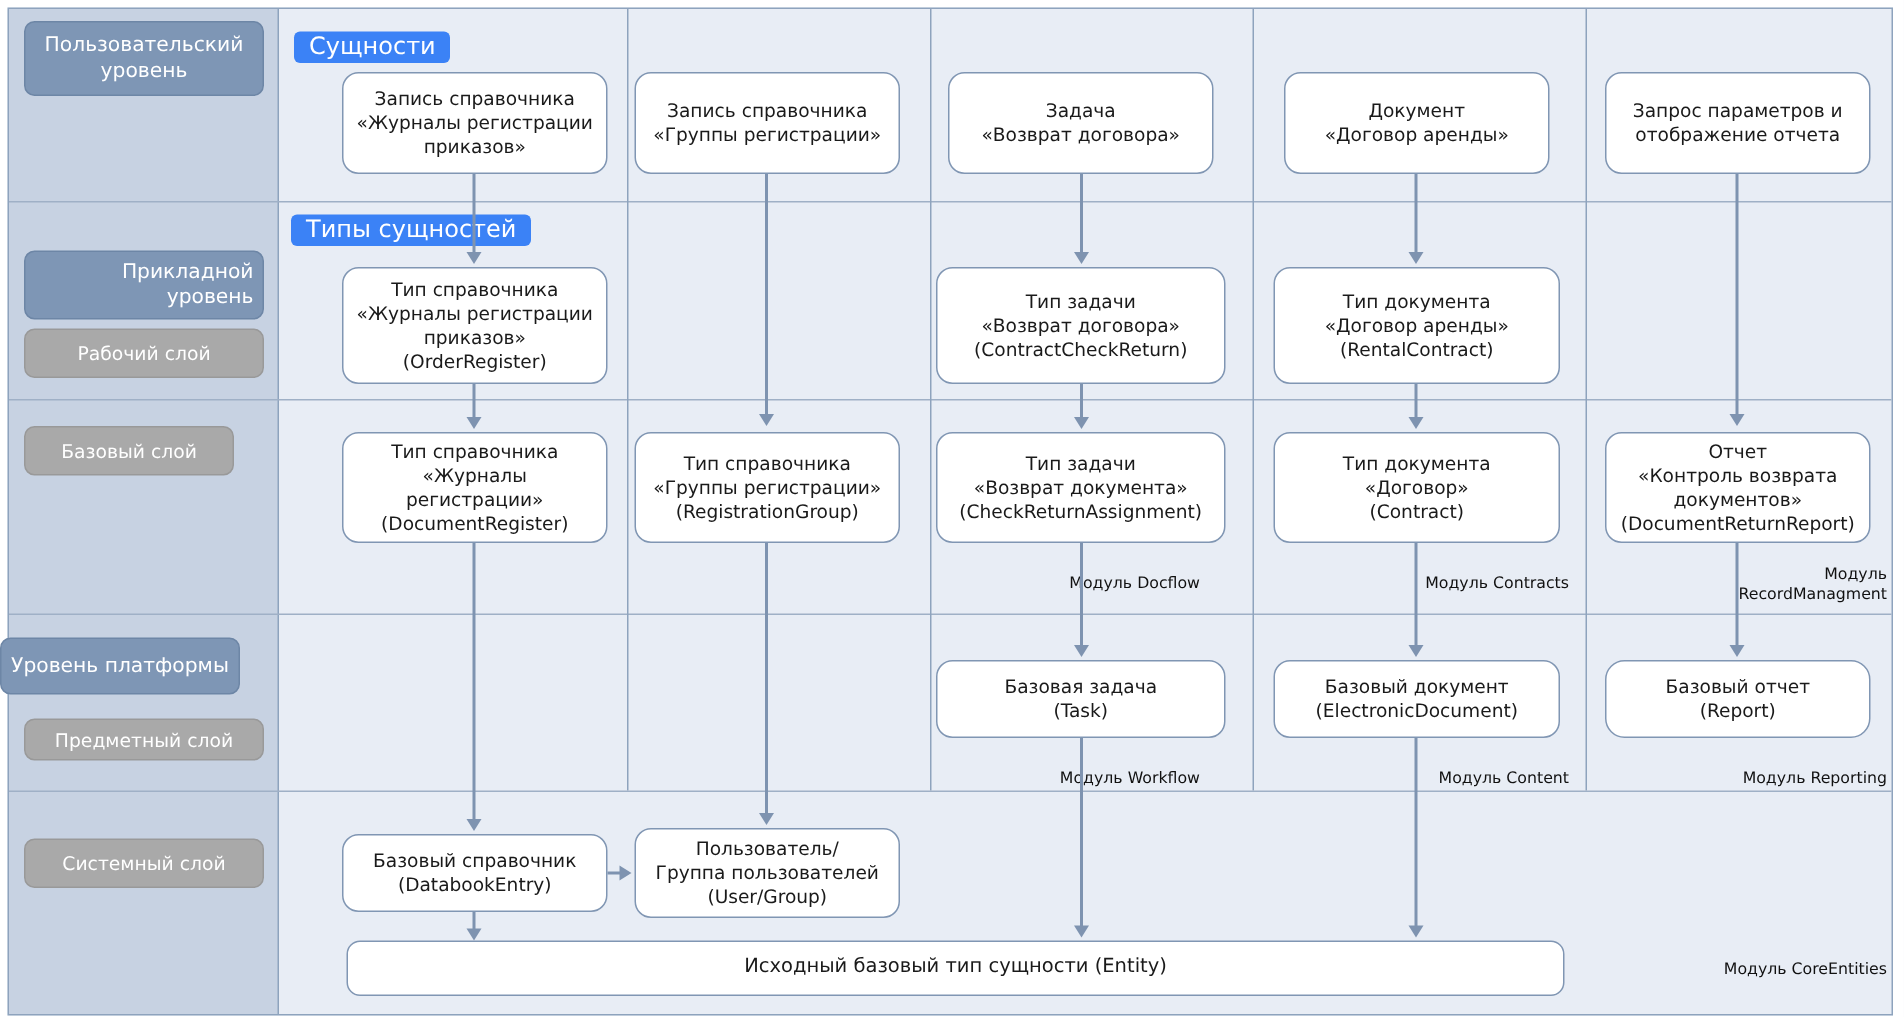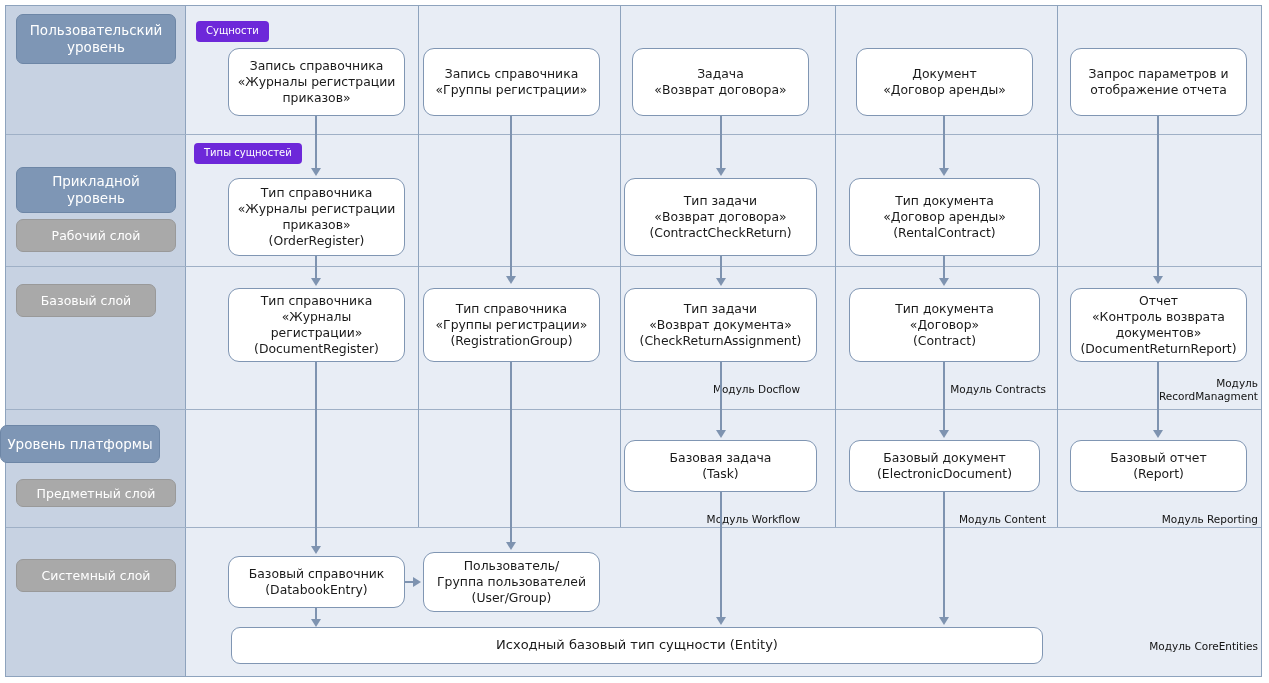--- a/index.html
+++ b/index.html
@@ -21,22 +21,22 @@
   .vsep{position:absolute;width:1px;background:#8ea3bd;}
 
   
   .pill{position:absolute;border-radius:7px;display:flex;align-items:center;
         justify-content:center;text-align:center;color:#ffffff;font-size:13.5px;
         line-height:17px;box-sizing:border-box;padding:2px 6px;}
   .pill.level{background:#7e96b5;border:1px solid #6d86a6;}
   .pill.layer{background:#a9a9a9;border:1px solid #999999;font-size:12.5px;}
 
   
-  .tag{position:absolute;background:#6d28d9;border-radius:4px;color:#ffffff;
-       font-size:10px;line-height:20px;height:21px;padding:0 10px;
+  .tag{position:absolute;background:#3b82f6;border-radius:4px;color:#ffffff;
+       font-size:16px;line-height:20px;height:21px;padding:0 10px;
        white-space:nowrap;box-sizing:border-box;}
 
   
   .node{position:absolute;background:#ffffff;border:1.4px solid #8096b3;
         border-radius:11px;display:flex;align-items:center;justify-content:center;
         text-align:center;font-size:12.4px;line-height:16.2px;color:#1a1a1a;
         box-sizing:border-box;padding:3px 6px;}
   .node.wide{border-radius:9px;font-size:13px;}
 
   
@@ -68,21 +68,21 @@
 
   <div class="vsep" style="left:418px;top:6px;height:521px;"></div>
   <div class="vsep" style="left:620px;top:6px;height:521px;"></div>
   <div class="vsep" style="left:835px;top:6px;height:521px;"></div>
   <div class="vsep" style="left:1057px;top:6px;height:521px;"></div>
 
   <div class="pill level" style="left:16px;top:14px;width:160px;height:50px;justify-content:center;">
     <span style="white-space: pre-line;">Пользовательский уровень</span>
   </div>
 
-  <div class="pill level" style="left:16px;top:167px;width:160px;height:46px;">
+  <div class="pill level" style="left:16px;top:167px;width:160px;height:46px;text-align:right;">
     <span style="white-space: pre-line;">Прикладной уровень</span>
   </div>
   <div class="pill layer" style="left:16px;top:219px;width:160px;height:33px;">
     <span style="white-space: pre-line;">Рабочий слой</span>
   </div>
 
   <div class="pill layer" style="left:16px;top:284px;width:140px;height:33px;">
     <span style="white-space: pre-line;">Базовый слой</span>
   </div>
 
@@ -139,21 +139,21 @@
 
   <div class="modcap" style="left: 640px; top: 383px; width: 160px; white-space: pre-line;">Модуль Docflow</div>
   <div class="modcap" style="left: 880px; top: 383px; width: 166px; white-space: pre-line;">Модуль Contracts</div>
   <div class="modcap" style="left: 1100px; top: 377px; width: 158px; white-space: pre-line;">Модуль
 RecordManagment</div>
 
   <div class="node" style="left: 624px; top: 440px; width: 193px; height: 52px; white-space: pre-line;">Базовая задача
 (Task)</div>
   <div class="node" style="left: 849px; top: 440px; width: 191px; height: 52px; white-space: pre-line;">Базовый документ
 (ElectronicDocument)</div>
-  <div class="node" style="left: 1070px; top: 440px; width: 177px; height: 52px; white-space: pre-line;">Базовый отчет
+  <div class="node" style="left: 1070px; top: 440px; width: 177px; height: 52px; white-space: pre-line; border-radius: 13px;">Базовый отчет
 (Report)</div>
 
   <div class="modcap" style="left: 640px; top: 513px; width: 160px; white-space: pre-line;">Модуль Workflow</div>
   <div class="modcap" style="left: 880px; top: 513px; width: 166px; white-space: pre-line;">Модуль Content</div>
   <div class="modcap" style="left: 1100px; top: 513px; width: 158px; white-space: pre-line;">Модуль Reporting</div>
 
   <div class="node" style="left: 423px; top: 552px; width: 177px; height: 60px; white-space: pre-line;">Пользователь/
 Группа пользователей
 (User/Group)</div>
   <div class="node" style="left: 228px; top: 556px; width: 177px; height: 52px; white-space: pre-line;">Базовый справочник

